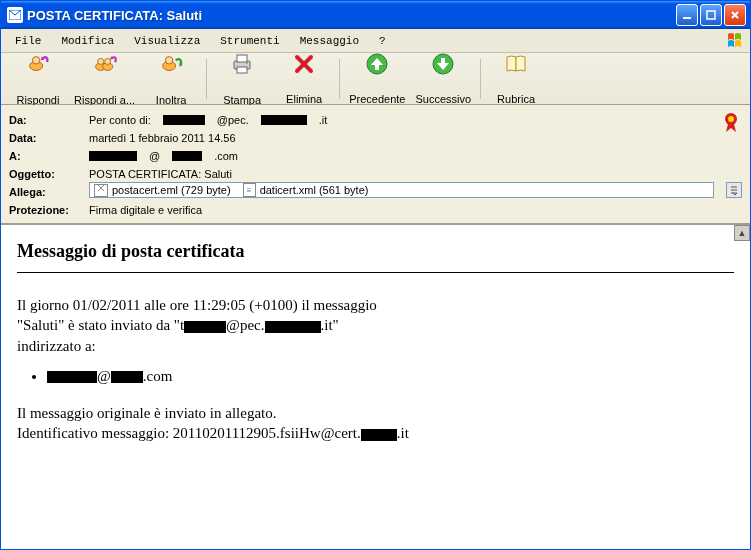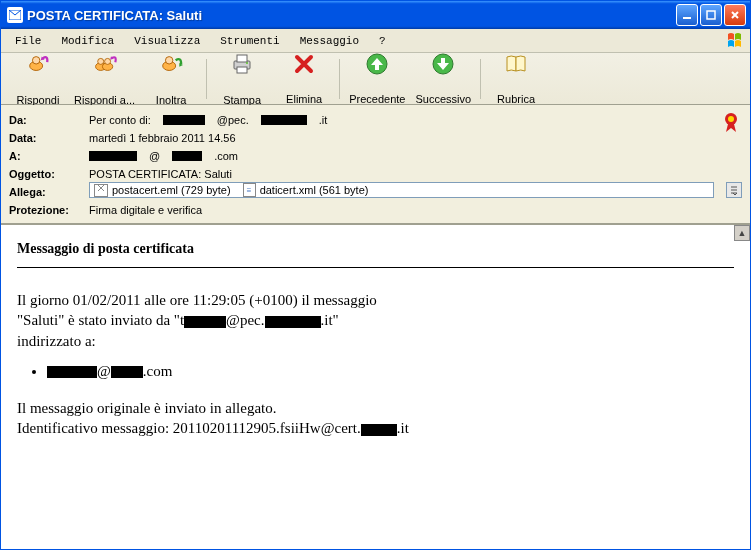--- a/index.html
+++ b/index.html
@@ -124,21 +124,21 @@
   .body-pane {
     background:#fff;
     padding: 12px 16px;
     height: 314px;
     overflow:auto;
     font-family: "Times New Roman", serif;
     font-size: 15px;
     color:#000;
     position: relative;
   }
-  .body-pane h2 { font-size:14px; font-weight:bold; margin:4px 0 10px 0; }
+  .body-pane h2 { font-size:18px; font-weight:bold; margin:4px 0 10px 0; }
   .body-pane hr { border:none; border-top:1px solid #000; margin:4px 0 22px 0; }
   .body-pane p { margin:0; line-height:1.35; }
   .body-pane ul { margin:12px 0 18px 30px; padding:0; }
   .body-pane ul li { margin:2px 0; }
   .scroll-arrow-top { position:absolute; top:0; right:0; width:16px;height:16px; background:#d4d0c8; border:1px solid #888; display:flex;align-items:center;justify-content:center;font-size:9px;color:#444;}
 
   
   svg { display:block; }
 </style>
 </head>

